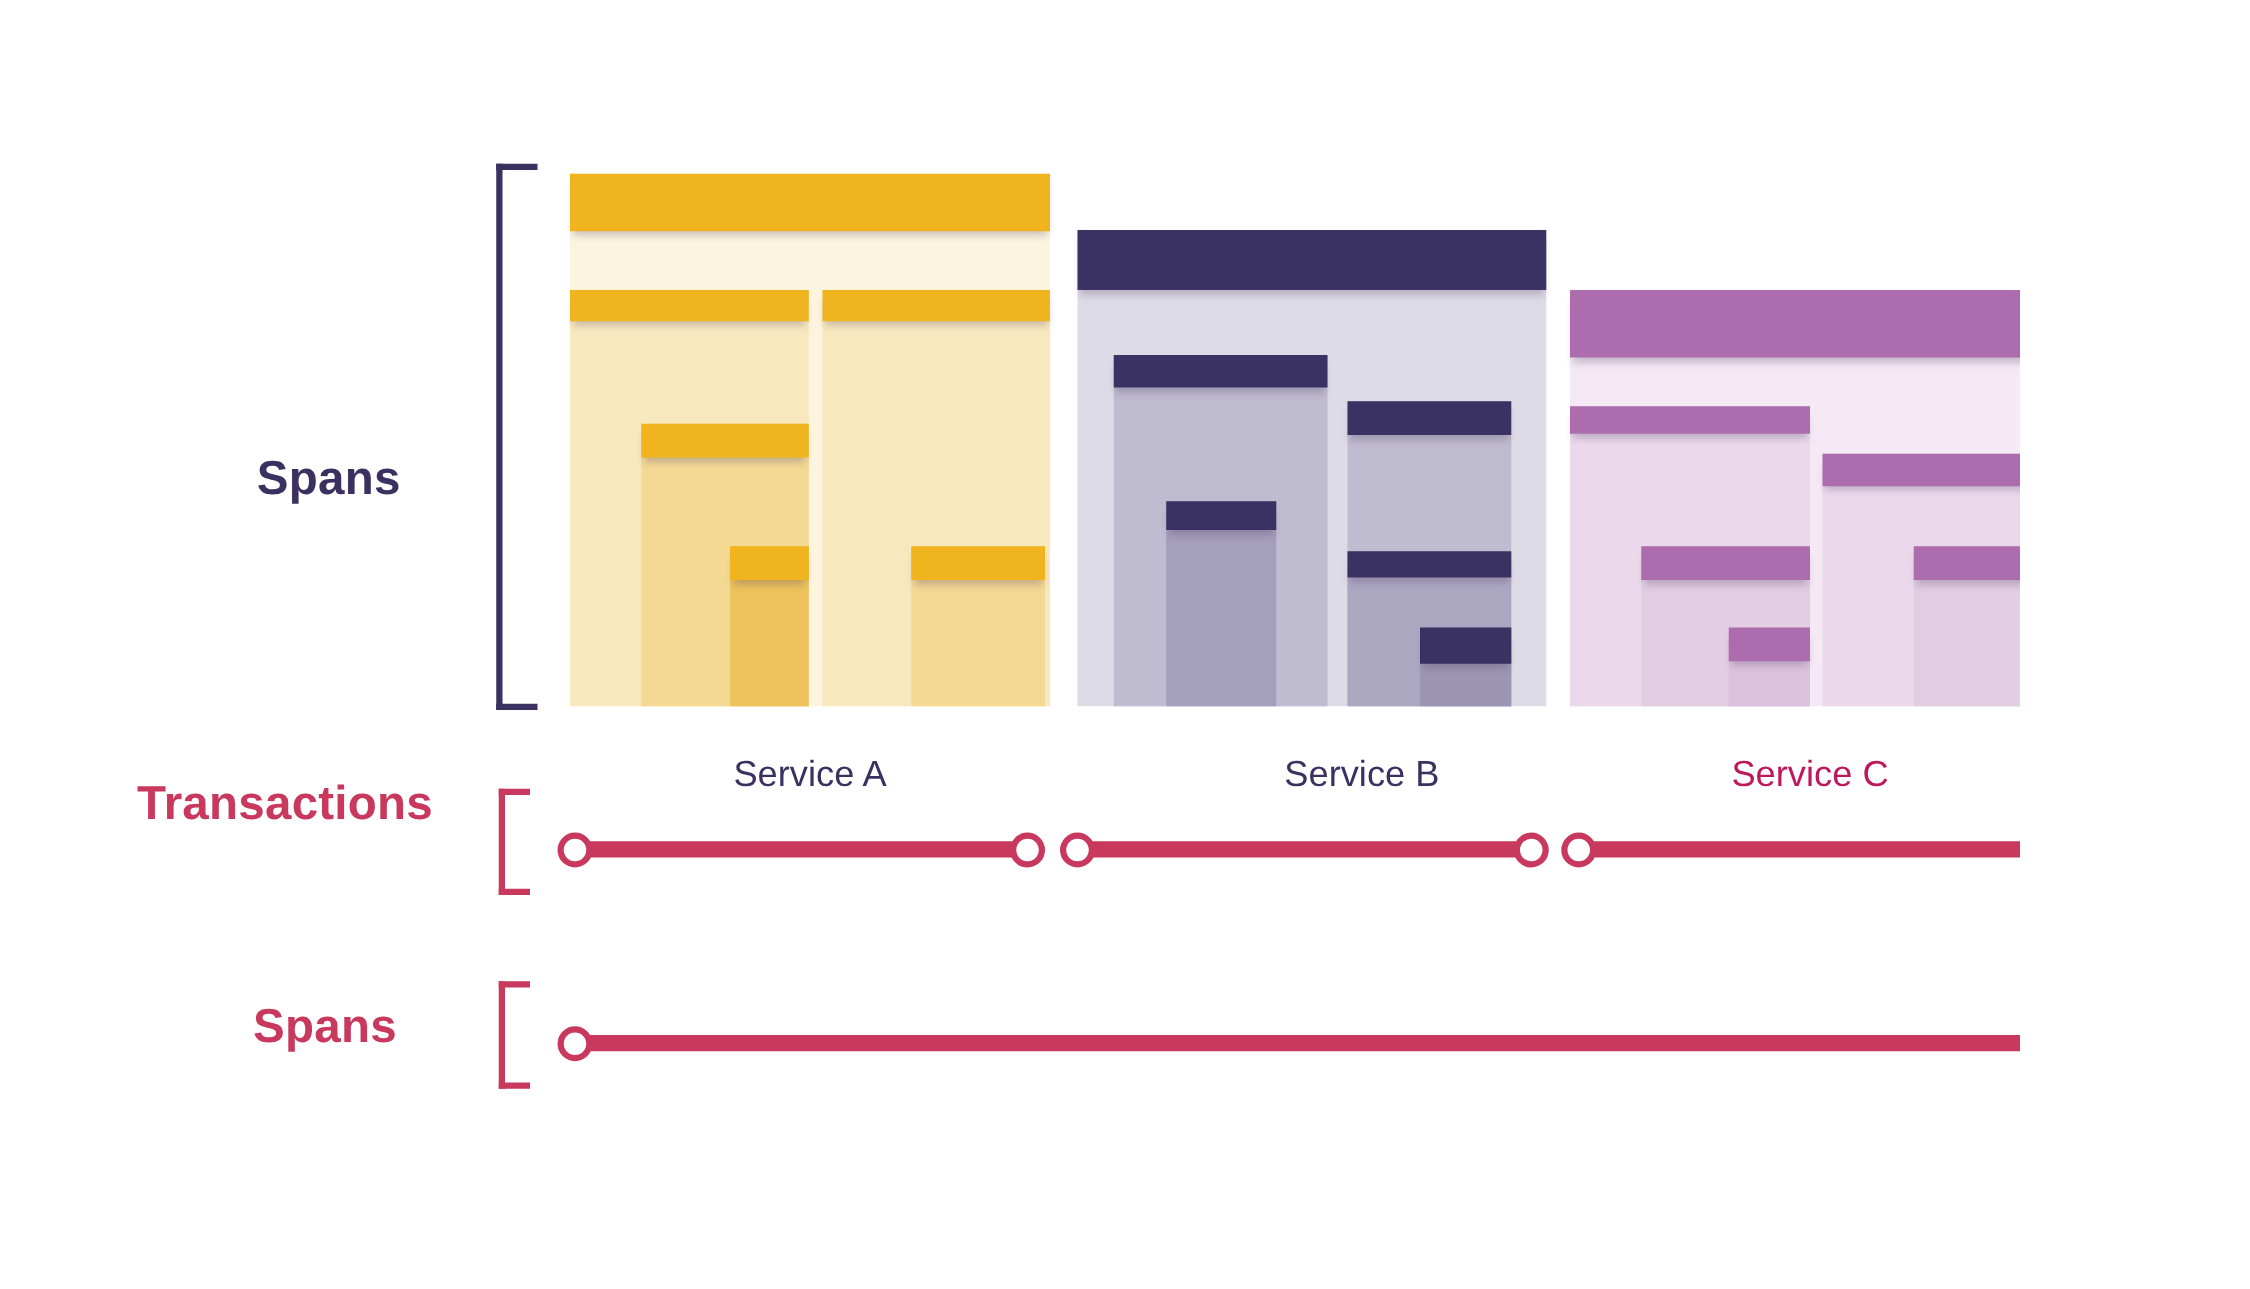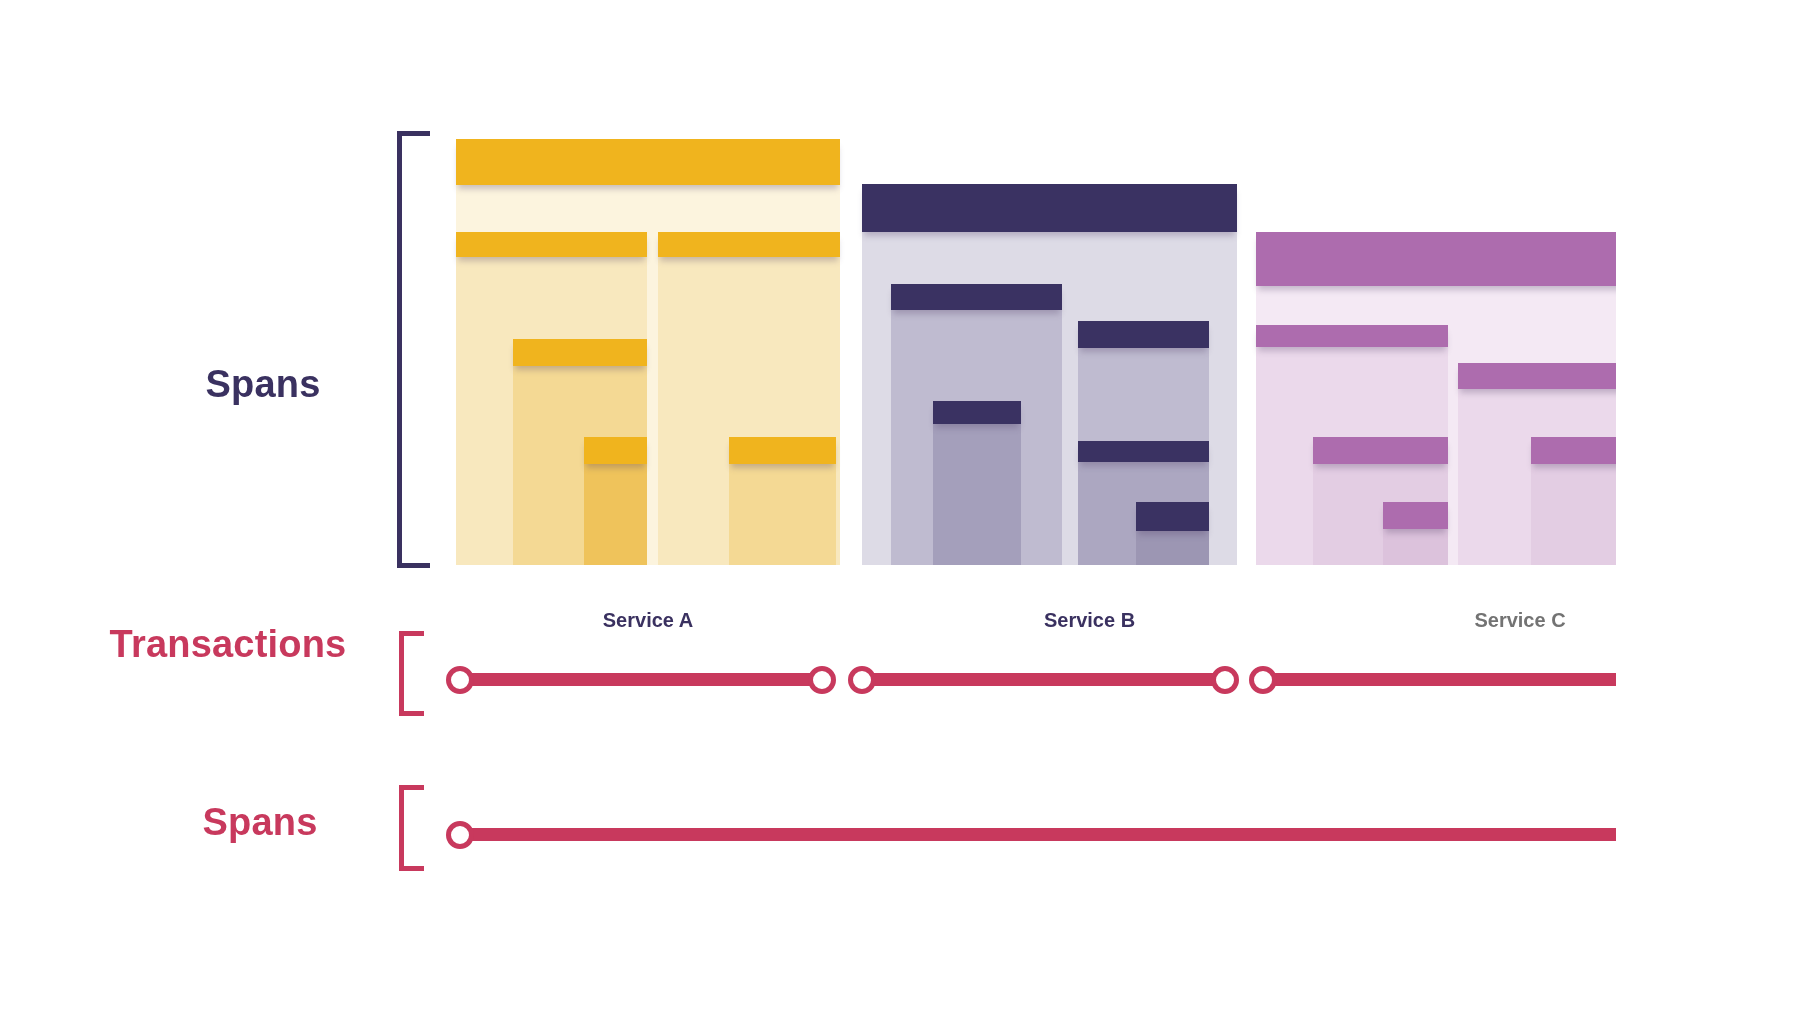--- a/index.html
+++ b/index.html
@@ -53,22 +53,22 @@
     position: absolute;
   }
   .span-header {
     width: 100%;
     box-shadow: 0 6px 6px -2px rgba(80, 60, 100, 0.28);
   }
 
   .service-label {
     position: absolute;
     transform: translate(-50%, -50%);
-    font-size: 20px;
-    font-weight: 700;
+    font-size: 29px;
+    font-weight: 400;
     white-space: nowrap;
   }
 
   .tl-line {
     position: absolute;
     height: 13px;
     background: var(--crimson);
     border-radius: 2px;
   }
   .tl-dot {
@@ -146,21 +146,21 @@
       </div>
       <div class="span-body" style="left: 1313px; top: 437px; width: 135px; height: 128px; background: rgb(227, 205, 227);">
         <div class="span-header" style="height: 27px; background: rgb(173, 108, 174);"></div>
       </div>
       <div class="span-body" style="left: 1531px; top: 437px; width: 109px; height: 128px; background: rgb(227, 205, 227);">
         <div class="span-header" style="height: 27px; background: rgb(173, 108, 174);"></div>
       </div>
       <div class="span-body" style="left: 1383px; top: 502px; width: 65px; height: 63px; background: rgb(220, 194, 220);">
         <div class="span-header" style="height: 27px; background: rgb(173, 108, 174);"></div>
       </div>
-      <div class="service-label" style="left: 1520px; top: 620px; color: #737373;">Service C</div>
+      <div class="service-label" style="left: 1448px; top: 620px; color: #be185d;">Service C</div>
     </div>
 
   <div id="timelines">
       <div class="tl-line" style="left: 460px; width: 362px; top: 673px;"></div>
       <div class="tl-line" style="left: 862px; width: 363px; top: 673px;"></div>
       <div class="tl-line" style="left: 1263px; width: 372px; top: 673px;"></div>
       <div class="tl-line" style="left: 460px; width: 1175px; top: 828px;"></div>
       <div class="tl-dot" style="left: 460px; top: 680px;"></div>
       <div class="tl-dot" style="left: 822px; top: 680px;"></div>
       <div class="tl-dot" style="left: 862px; top: 680px;"></div>

